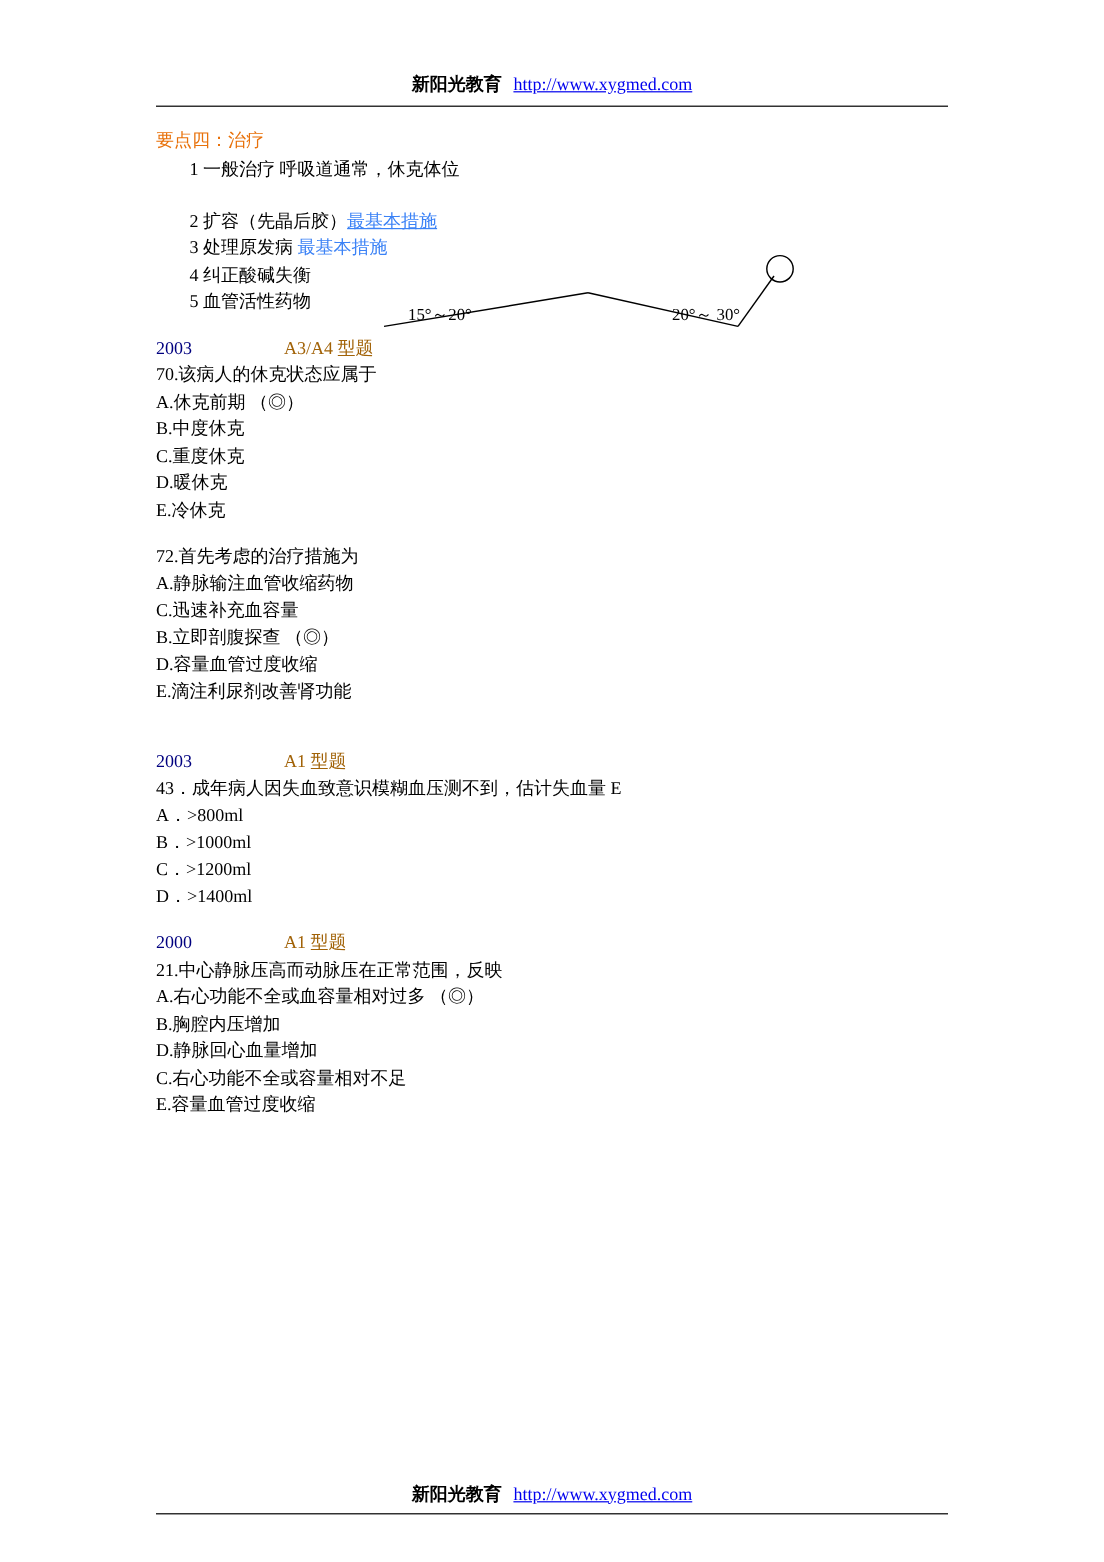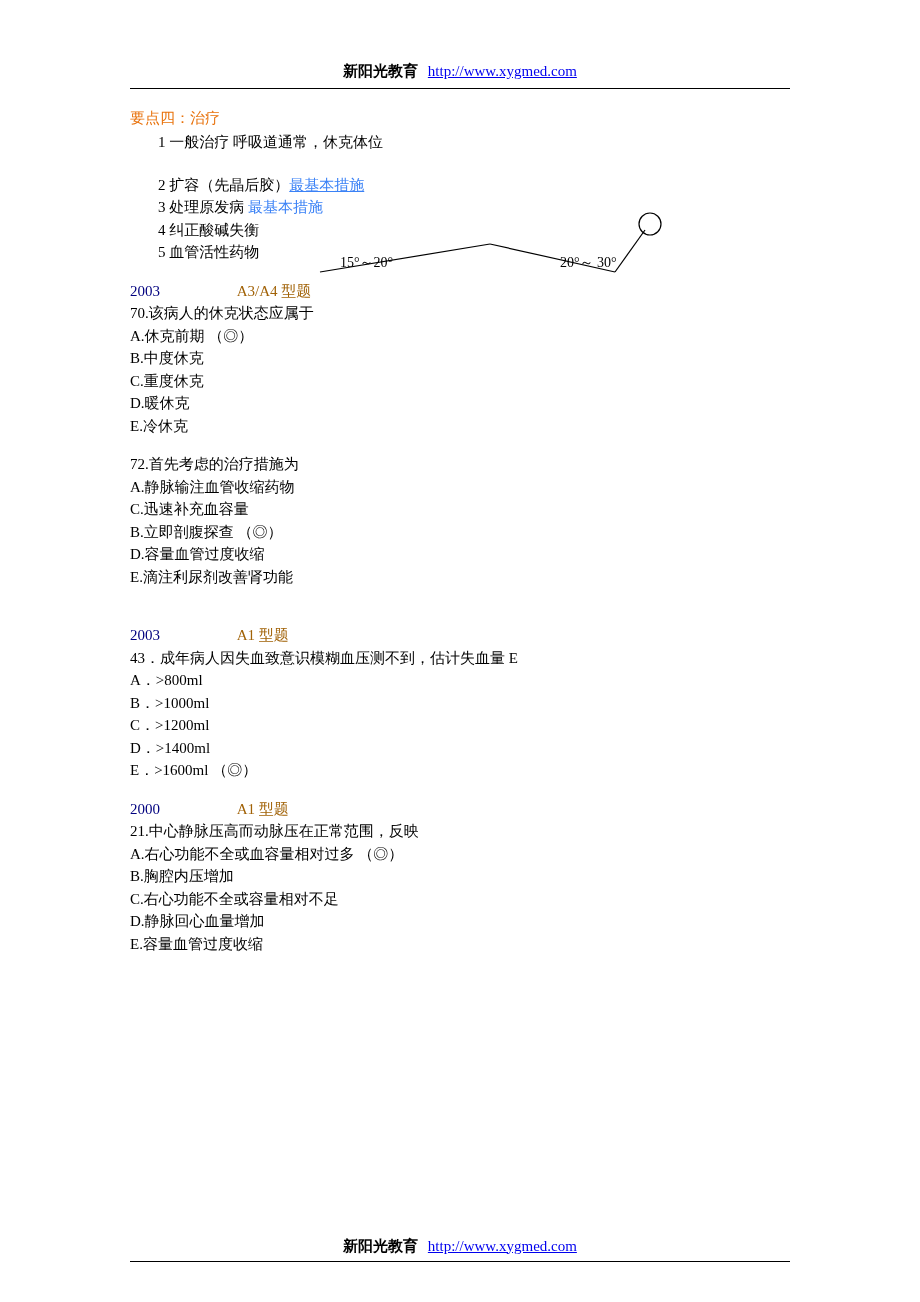--- a/index.html
+++ b/index.html
@@ -146,34 +146,33 @@
       <div>
         <span class="dark-blue">2003</span>
         <span style="display:inline-block;width:70px"></span>
         <span class="dark-red">A1 型题</span>
       </div>
       <div>43．成年病人因失血致意识模糊血压测不到，估计失血量 E</div>
       <div>A．&gt;800ml</div>
       <div>B．&gt;1000ml</div>
       <div>C．&gt;1200ml</div>
       <div>D．&gt;1400ml</div>
-      <div>E．&gt;1600ml    （◎）</div>
     </div>
 
     <div class="block">
       <div>
         <span class="dark-blue">2000</span>
         <span style="display:inline-block;width:70px"></span>
         <span class="dark-red">A1 型题</span>
       </div>
       <div>21.中心静脉压高而动脉压在正常范围，反映</div>
       <div>A.右心功能不全或血容量相对过多  （◎）</div>
       <div>B.胸腔内压增加</div>
+      <div>D.静脉回心血量增加</div>
       <div>C.右心功能不全或容量相对不足</div>
-      <div>D.静脉回心血量增加</div>
       <div>E.容量血管过度收缩</div>
     </div>
 
   </div>
 
   <div class="footer">
     <div>
       <span class="brand">新阳光教育</span>
       <a class="link">http://www.xygmed.com</a>
     </div>

